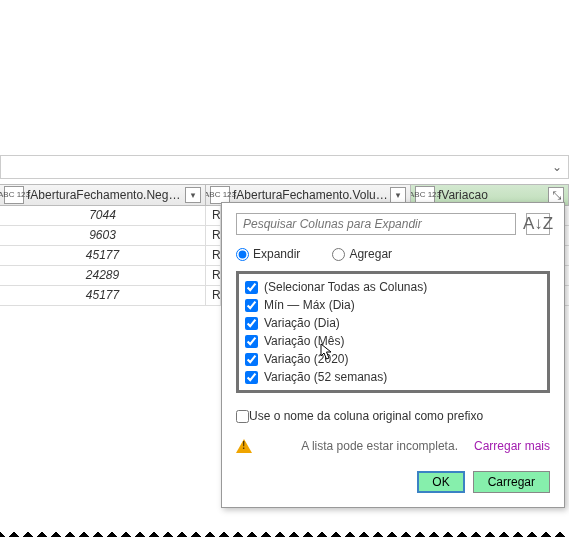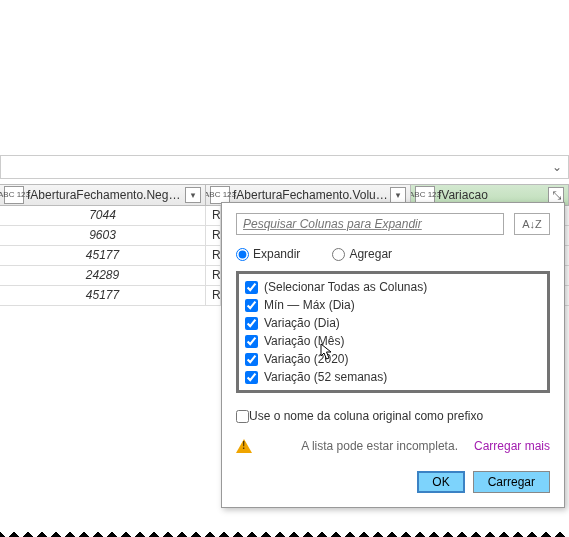--- a/index.html
+++ b/index.html
@@ -65,25 +65,25 @@
     position: absolute;
     top: 202px; left: 221px; width: 344px;
     background: #fff;
     border: 1px solid #999;
     box-shadow: 2px 2px 6px rgba(0,0,0,0.25);
     padding: 0;
   }
   .p-search-row { display: flex; align-items: center; padding: 10px 14px 8px 14px; gap: 10px; }
   .p-search {
     flex: 1; height: 22px; border: 1px solid #aaa;
-    padding: 2px 6px; font-style: italic; color: #888; text-decoration: underline;
+    padding: 2px 6px; font-style: italic; color: #888;
   }
   .p-sort {
-    width: 36px; height: 22px; border: 1px solid #aaa; display: flex;
-    align-items: center; justify-content: center; font-size: 11px; color: #666;
+    width: 24px; height: 22px; border: 1px solid #aaa; display: flex;
+    align-items: center; justify-content: center; font-size: 17px; color: #666;
   }
   .p-radios { padding: 4px 14px 10px 14px; display: flex; gap: 32px; }
   .p-radios label { display: flex; align-items: center; gap: 4px; color: #333; }
   .p-listbox {
     margin: 0 14px 14px 14px;
     border: 3px solid #737373; padding: 4px 6px;
   }
   .p-listbox label {
     display: flex; align-items: center; gap: 6px; padding: 2px 0; color: #333;
   }
@@ -99,21 +99,21 @@
   }
   .p-warning .tri::after {
     content: "!"; position: absolute; left: -2px; top: 1px; color: #5b3a00; font-weight: bold; font-size: 10px;
   }
   .p-warning .msg { color: #666; flex: 1; }
   .p-warning .link { color: #a21caf; cursor: pointer; }
   .p-buttons {
     padding: 6px 14px 14px 14px; display: flex; gap: 8px; justify-content: flex-end;
   }
   .p-buttons button {
-    height: 22px; padding: 0 14px; border: 1px solid #888; background: #7dd3fc; cursor: pointer;
+    height: 22px; padding: 0 14px; border: 1px solid #888; background: #86efac; cursor: pointer;
   }
   .p-buttons button.primary { border-color: #3b82c4; box-shadow: 0 0 0 1px #3b82c4 inset; }
 
   .cursor {
     position: absolute; top: 343px; left: 320px; width: 14px; height: 18px;
     pointer-events: none; z-index: 50;
   }
   .cursor svg { width: 14px; height: 18px; }
 
   .zigzag {

